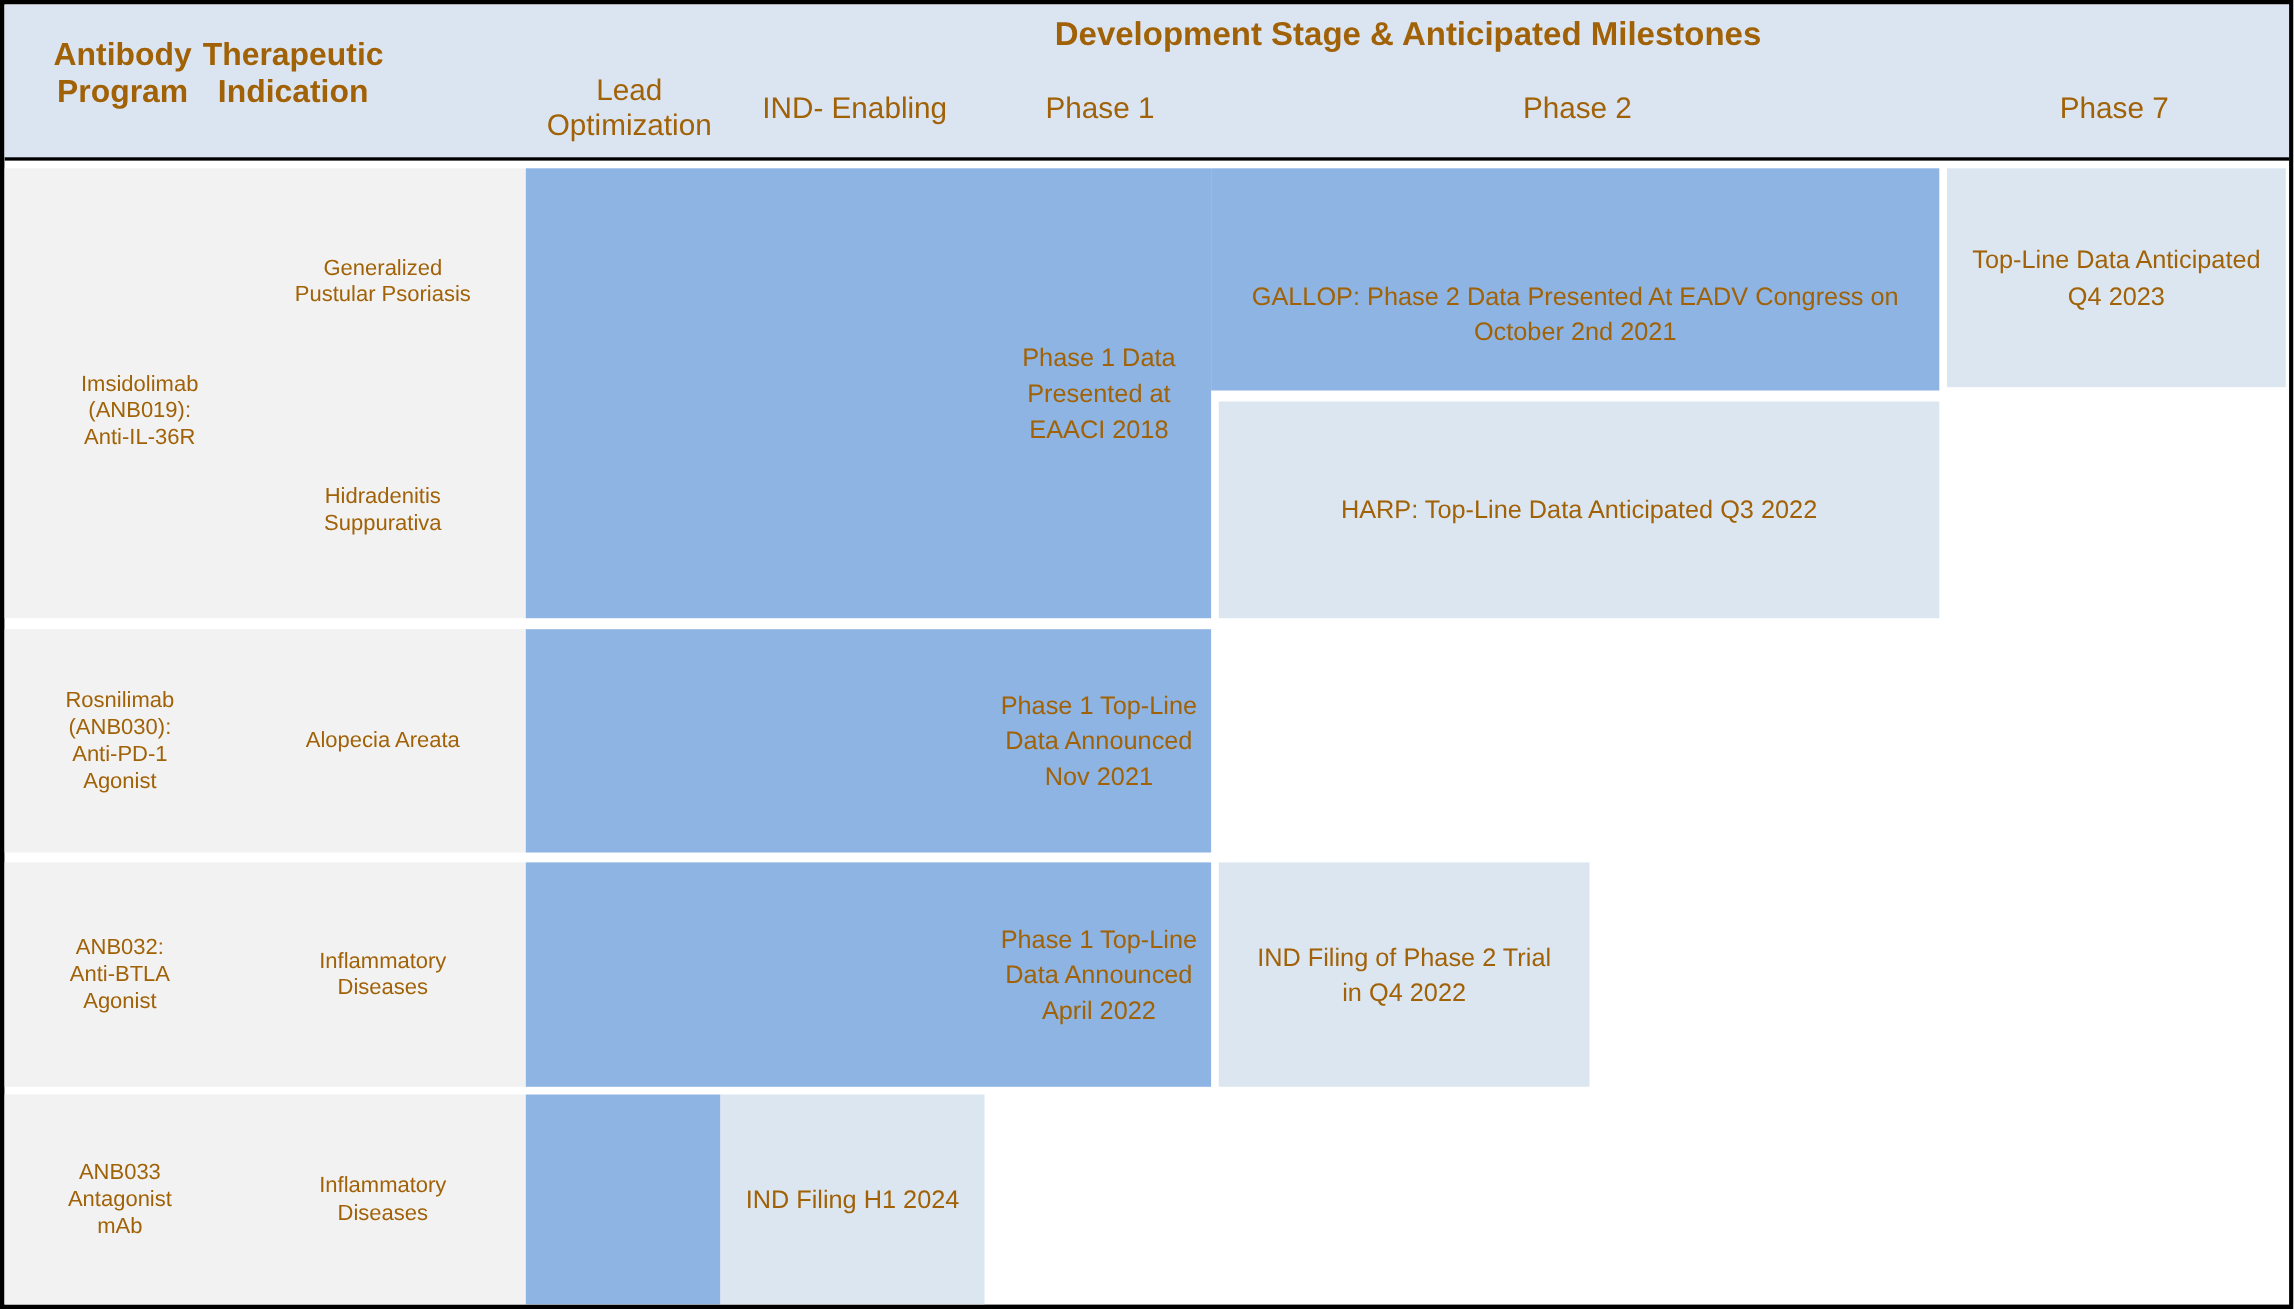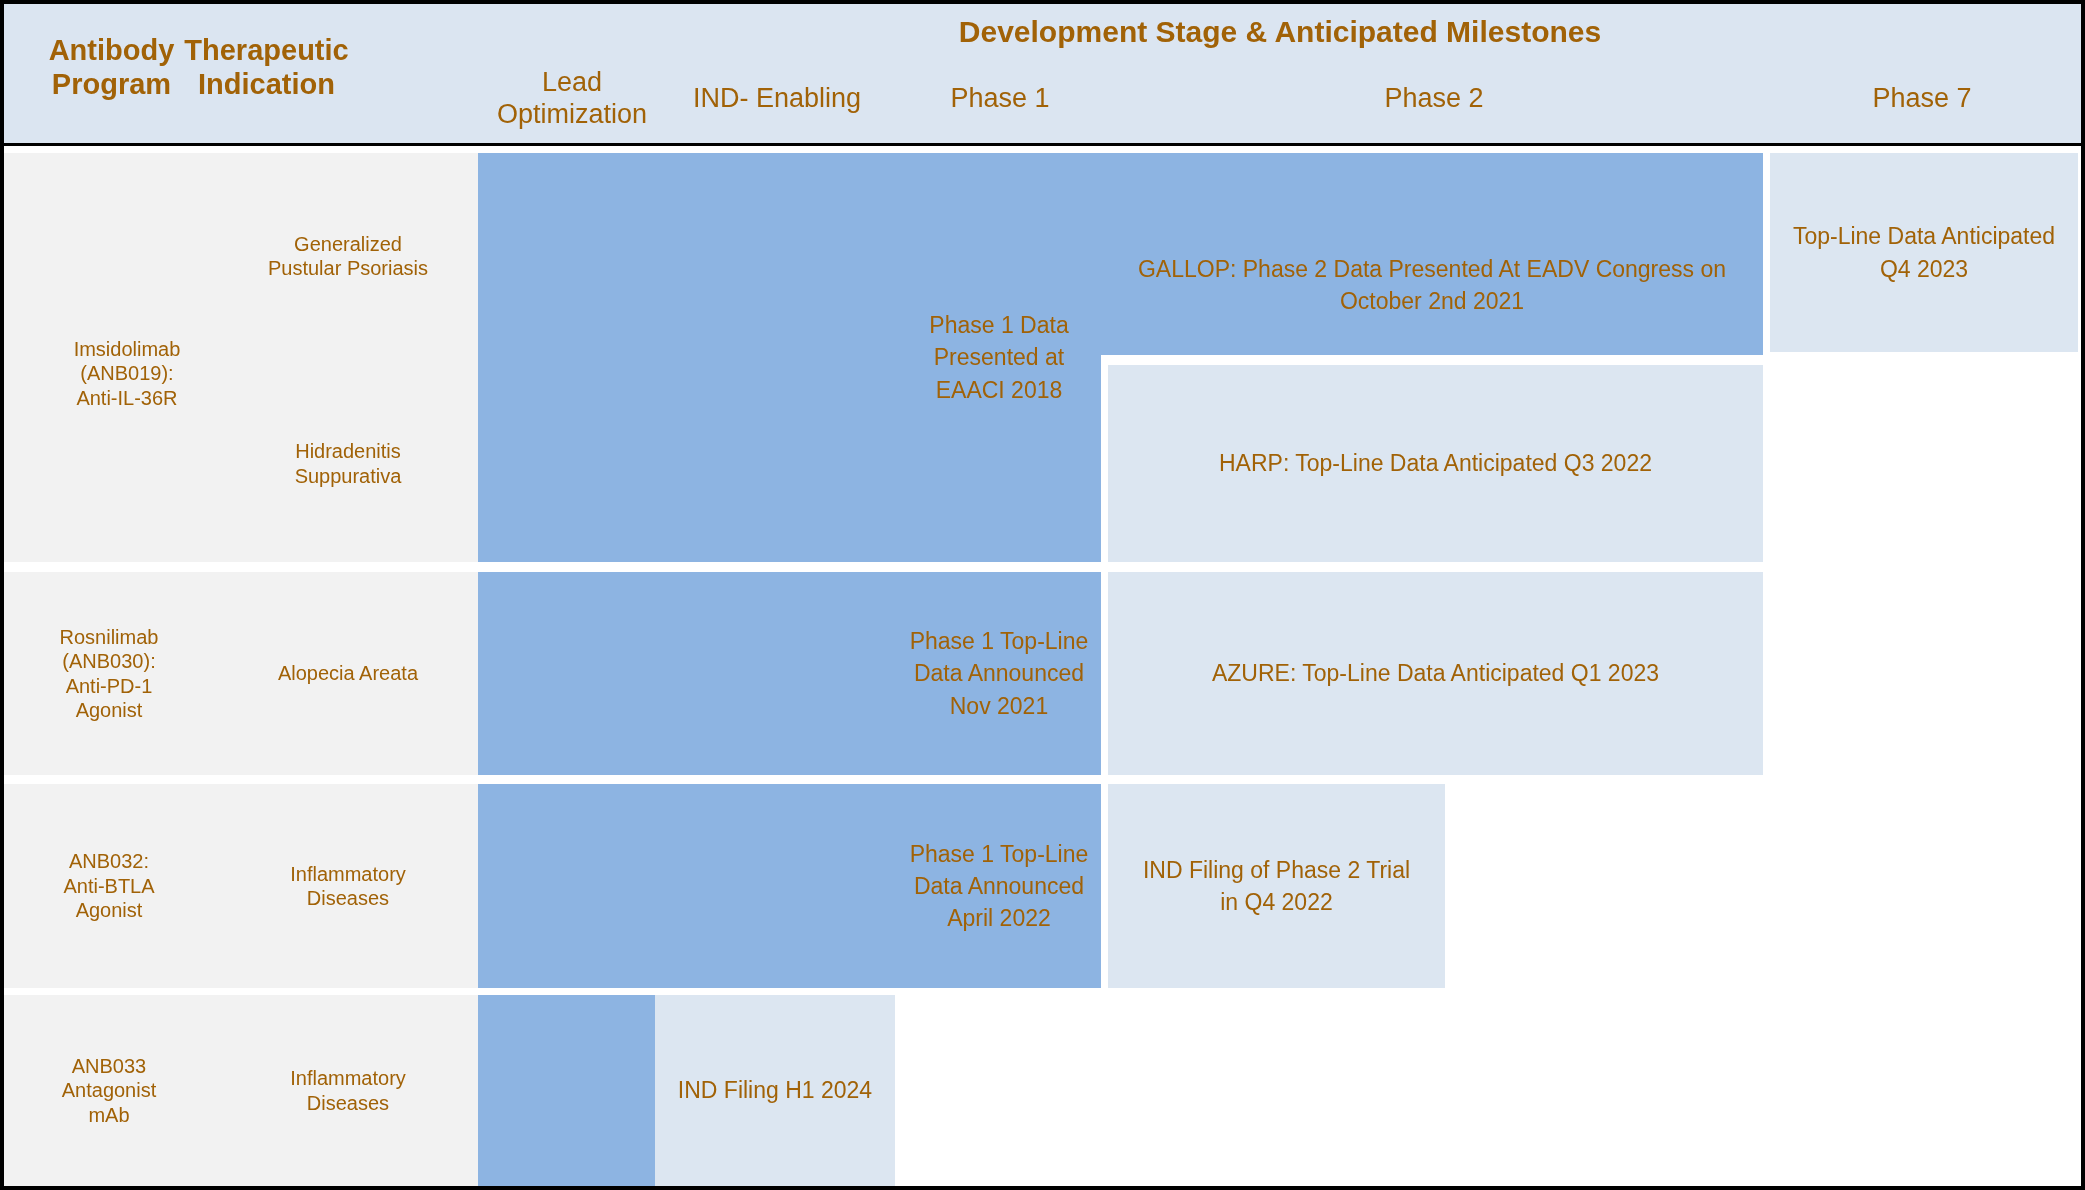--- a/index.html
+++ b/index.html
@@ -78,21 +78,20 @@
   <div class="abs cell celltext" style="left:0;top:568px;width:210px;height:203px;">Rosnilimab
 (ANB030):
 Anti-PD-1
 Agonist</div>
   <div class="abs cell celltext" style="left:210px;top:568px;width:268px;height:203px;">Alopecia Areata</div>
 
   <div class="abs darkbar" style="left:474px;top:568px;width:623px;height:203px;"></div>
   <div class="abs cell milestone" style="left:860px;top:568px;width:270px;height:203px;">Phase 1 Top-Line
 Data Announced
 Nov 2021</div>
-  <div class="abs cell milestone lightbox" style="left:1104px;top:568px;width:655px;height:203px;">AZURE: Top-Line Data Anticipated Q1 2023</div>
 
   <div class="abs gray" style="left:0;top:780px;width:474px;height:204px;"></div>
   <div class="abs cell celltext" style="left:0;top:780px;width:210px;height:204px;">ANB032:
 Anti-BTLA
 Agonist</div>
   <div class="abs cell celltext" style="left:210px;top:780px;width:268px;height:204px;">Inflammatory
 Diseases</div>
 
   <div class="abs darkbar" style="left:474px;top:780px;width:623px;height:204px;"></div>
   <div class="abs cell milestone" style="left:860px;top:780px;width:270px;height:204px;">Phase 1 Top-Line

